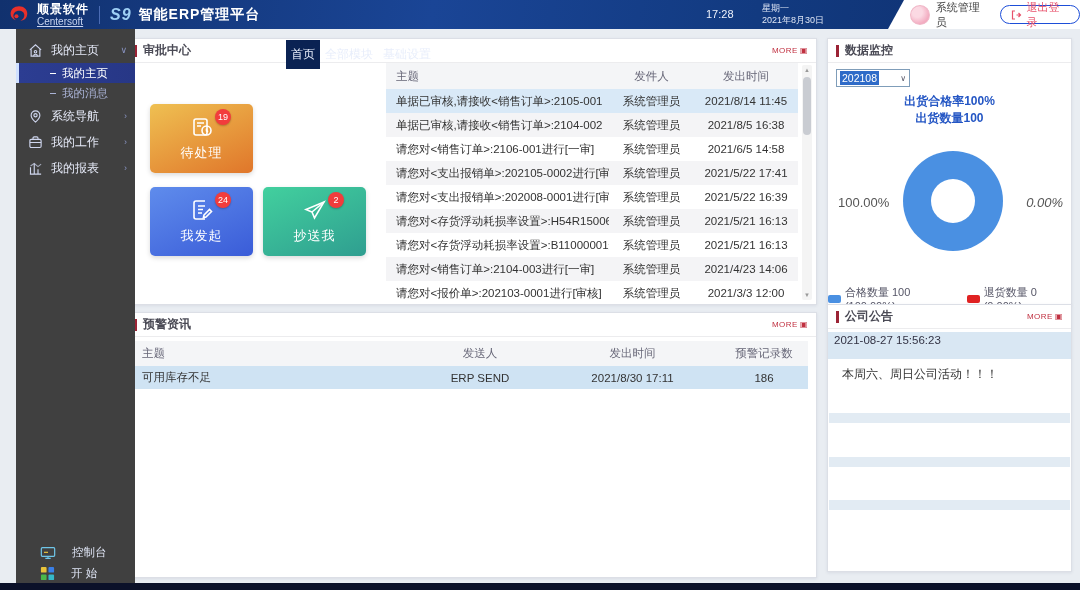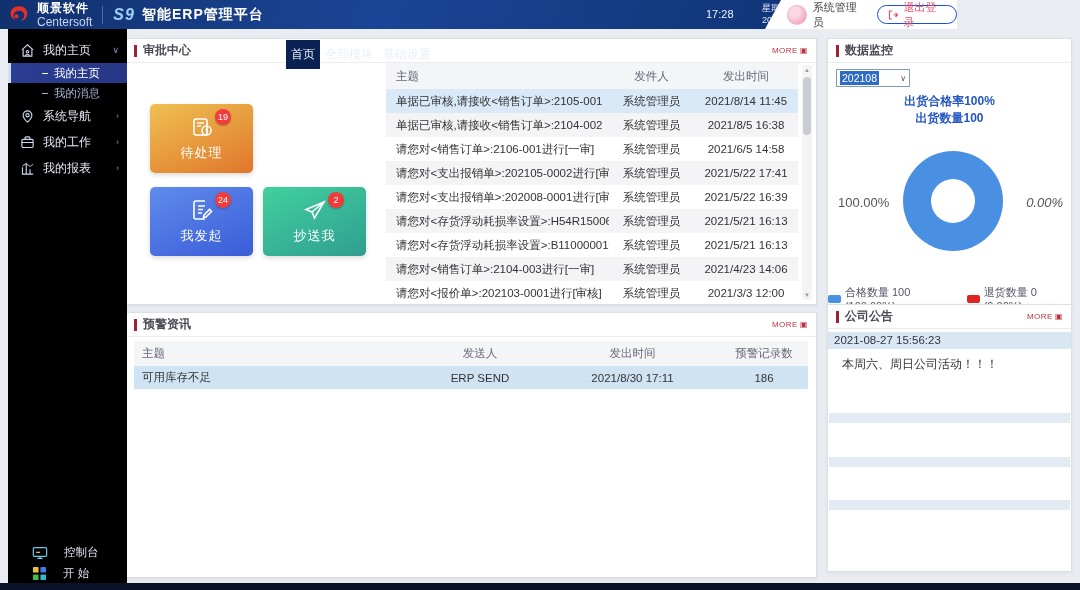--- a/index.html
+++ b/index.html
@@ -2,44 +2,44 @@
 <html><head>
 <meta charset="utf-8">
 <style>
   * { margin:0; padding:0; box-sizing:border-box; }
   html,body { width:1080px; height:590px; }
   body {
     font-family:"Liberation Sans","DejaVu Sans",sans-serif;
     background:#e9edf2; position:relative; overflow:hidden; font-size:12px; color:#333;
   }
   
-  .header { position:absolute; left:0; top:0; width:957px; height:29px;
+  .header { position:absolute; left:0; top:0; width:1080px; height:29px;
     background:linear-gradient(100deg,#11316e 0%,#1a4596 40%,#123a80 70%,#0e2f6e 100%); color:#fff; z-index:5; }
   .logo-area { position:absolute; left:8px; top:0; height:29px; display:flex; align-items:center; gap:7px; }
   .logo-swirl { width:22px; height:22px; }
   .logo-text { display:flex; flex-direction:column; line-height:1; }
   .logo-cn { font-size:12px; font-weight:bold; letter-spacing:1px; }
-  .logo-en { font-size:12px; color:#c8d4ef; margin-top:2px; }
+  .logo-en { font-size:10px; color:#c8d4ef; margin-top:2px;text-decoration:underline; }
   .logo-divider { width:1px; height:18px; background:#4b6cb4; margin:0 3px; }
   .logo-s9 { font-size:16px; font-weight:bold; font-style:italic; color:#9fd0f5; letter-spacing:1px; }
   .app-title { font-size:14px; font-weight:bold; letter-spacing:1px; color:#fff; }
   .tabs { position:absolute; left:286px; top:0; height:29px; display:flex; }
   .tab { height:29px; line-height:29px; padding:0 5px; font-size:12px; color:#e8eefb; cursor:pointer;margin-top:40px; }
   .tab.active { background:#0a2253; }
   .hdr-time { position:absolute; left:706px; top:0; height:29px; line-height:29px; font-size:11px; color:#eef2fc; }
   .hdr-date { position:absolute; left:762px; top:3px; font-size:9px; line-height:11.5px; color:#dfe6f5; }
   .hdr-white { position:absolute; right:0; top:0; width:192px; height:29px; background:#fff;
     clip-path:polygon(16px 0,100% 0,100% 100%,0 100%); display:flex; align-items:center; padding-left:22px; gap:6px; }
   .avatar { width:20px; height:20px; border-radius:50%;
     background:radial-gradient(circle at 35% 35%, #fbd9e3 0 30%, #f2a8be 75%, #e98aa6 100%); border:1px solid #f0b8c8; }
   .hdr-user { font-size:11px; color:#444; }
   .logout-btn { display:flex; align-items:center; gap:4px; border:1px solid #1d4ed8; color:#e8506a;
     border-radius:11px; height:19px; padding:0 9px; font-size:11px; cursor:pointer; background:#fff; margin-left:4px; }
   
-  .sidebar { position:absolute; left:8px; top:29px; width:119px; height:561px; background:#000000; z-index:4; }
+  .sidebar { position:absolute; left:16px; top:29px; width:119px; height:561px; background:#404040; z-index:4; }
   .menu { padding-top:8px; }
   .m-item { height:26px; display:flex; align-items:center; padding:0 8px 0 12px; gap:8px; color:#e6eaf8; font-size:12px; cursor:pointer; }
   .m-item .chev { margin-left:auto; font-size:9px; color:#8a95c4; }
   .m-icon { width:15px; height:15px; flex:0 0 15px; }
   .s-item { height:20px; display:flex; align-items:center; padding-left:34px; color:#aab3d6; font-size:11.5px; cursor:pointer; position:relative; }
   .s-item::before { content:""; width:6px; height:1px; background:currentColor; margin-right:6px; }
   .s-item.active { background:linear-gradient(90deg,#2c3d92,#273786); color:#fff; border-left:3px solid #cfe0ff; padding-left:31px; }
   .side-bottom { position:absolute; left:0; bottom:6px; width:119px; }
   .sb-row { height:21px; display:flex; align-items:center; padding-left:24px; gap:16px; color:#dfe5f5; font-size:11.5px; cursor:pointer; }
   
@@ -95,21 +95,21 @@
   .stat-lines { position:absolute; left:0; right:0; top:54px; text-align:center; color:#2456c4; font-weight:bold; font-size:12px; line-height:17px; }
   .donut { position:absolute; left:75px; top:112px; width:100px; height:100px; border-radius:50%; background:#4a90e2; }
   .donut::after { content:""; position:absolute; left:28px; top:28px; width:44px; height:44px; border-radius:50%; background:#fff; }
   .donut-lab { position:absolute; top:156px; font-size:13px; color:#555; }
   .dl-left { left:10px; } .dl-right { right:8px;font-style:italic; }
   .legend { position:absolute; left:0; right:0; top:246px; display:flex; justify-content:center; gap:12px; font-size:11px; color:#556; }
   .lg-item { display:flex; align-items:center; gap:4px; }
   .sw { width:14px; height:8px; border-radius:2px; }
   .sw-blue { background:#4a90e2; } .sw-red { background:#e02222; }
   
-  .n-date { height:17px; line-height:17px; background:#d9e7f3; font-size:11.5px; color:#334; padding-left:6px; margin-top:3px; }
+  .n-date { height:27px; line-height:17px; background:#d9e7f3; font-size:11.5px; color:#334; padding-left:6px; margin-top:3px; }
   .n-content { font-size:12px; color:#333; padding:7px 10px 9px 14px; }
   .n-stripe { position:absolute; left:1px; right:1px; height:10px; background:#e2ebf3; }
   
   .bottom-bar { position:absolute; left:0; top:583px; width:1080px; height:7px; background:#0b1129; z-index:6; }
   svg { display:block; }
 </style>
 </head>
 <body>
 
 <div class="header">

